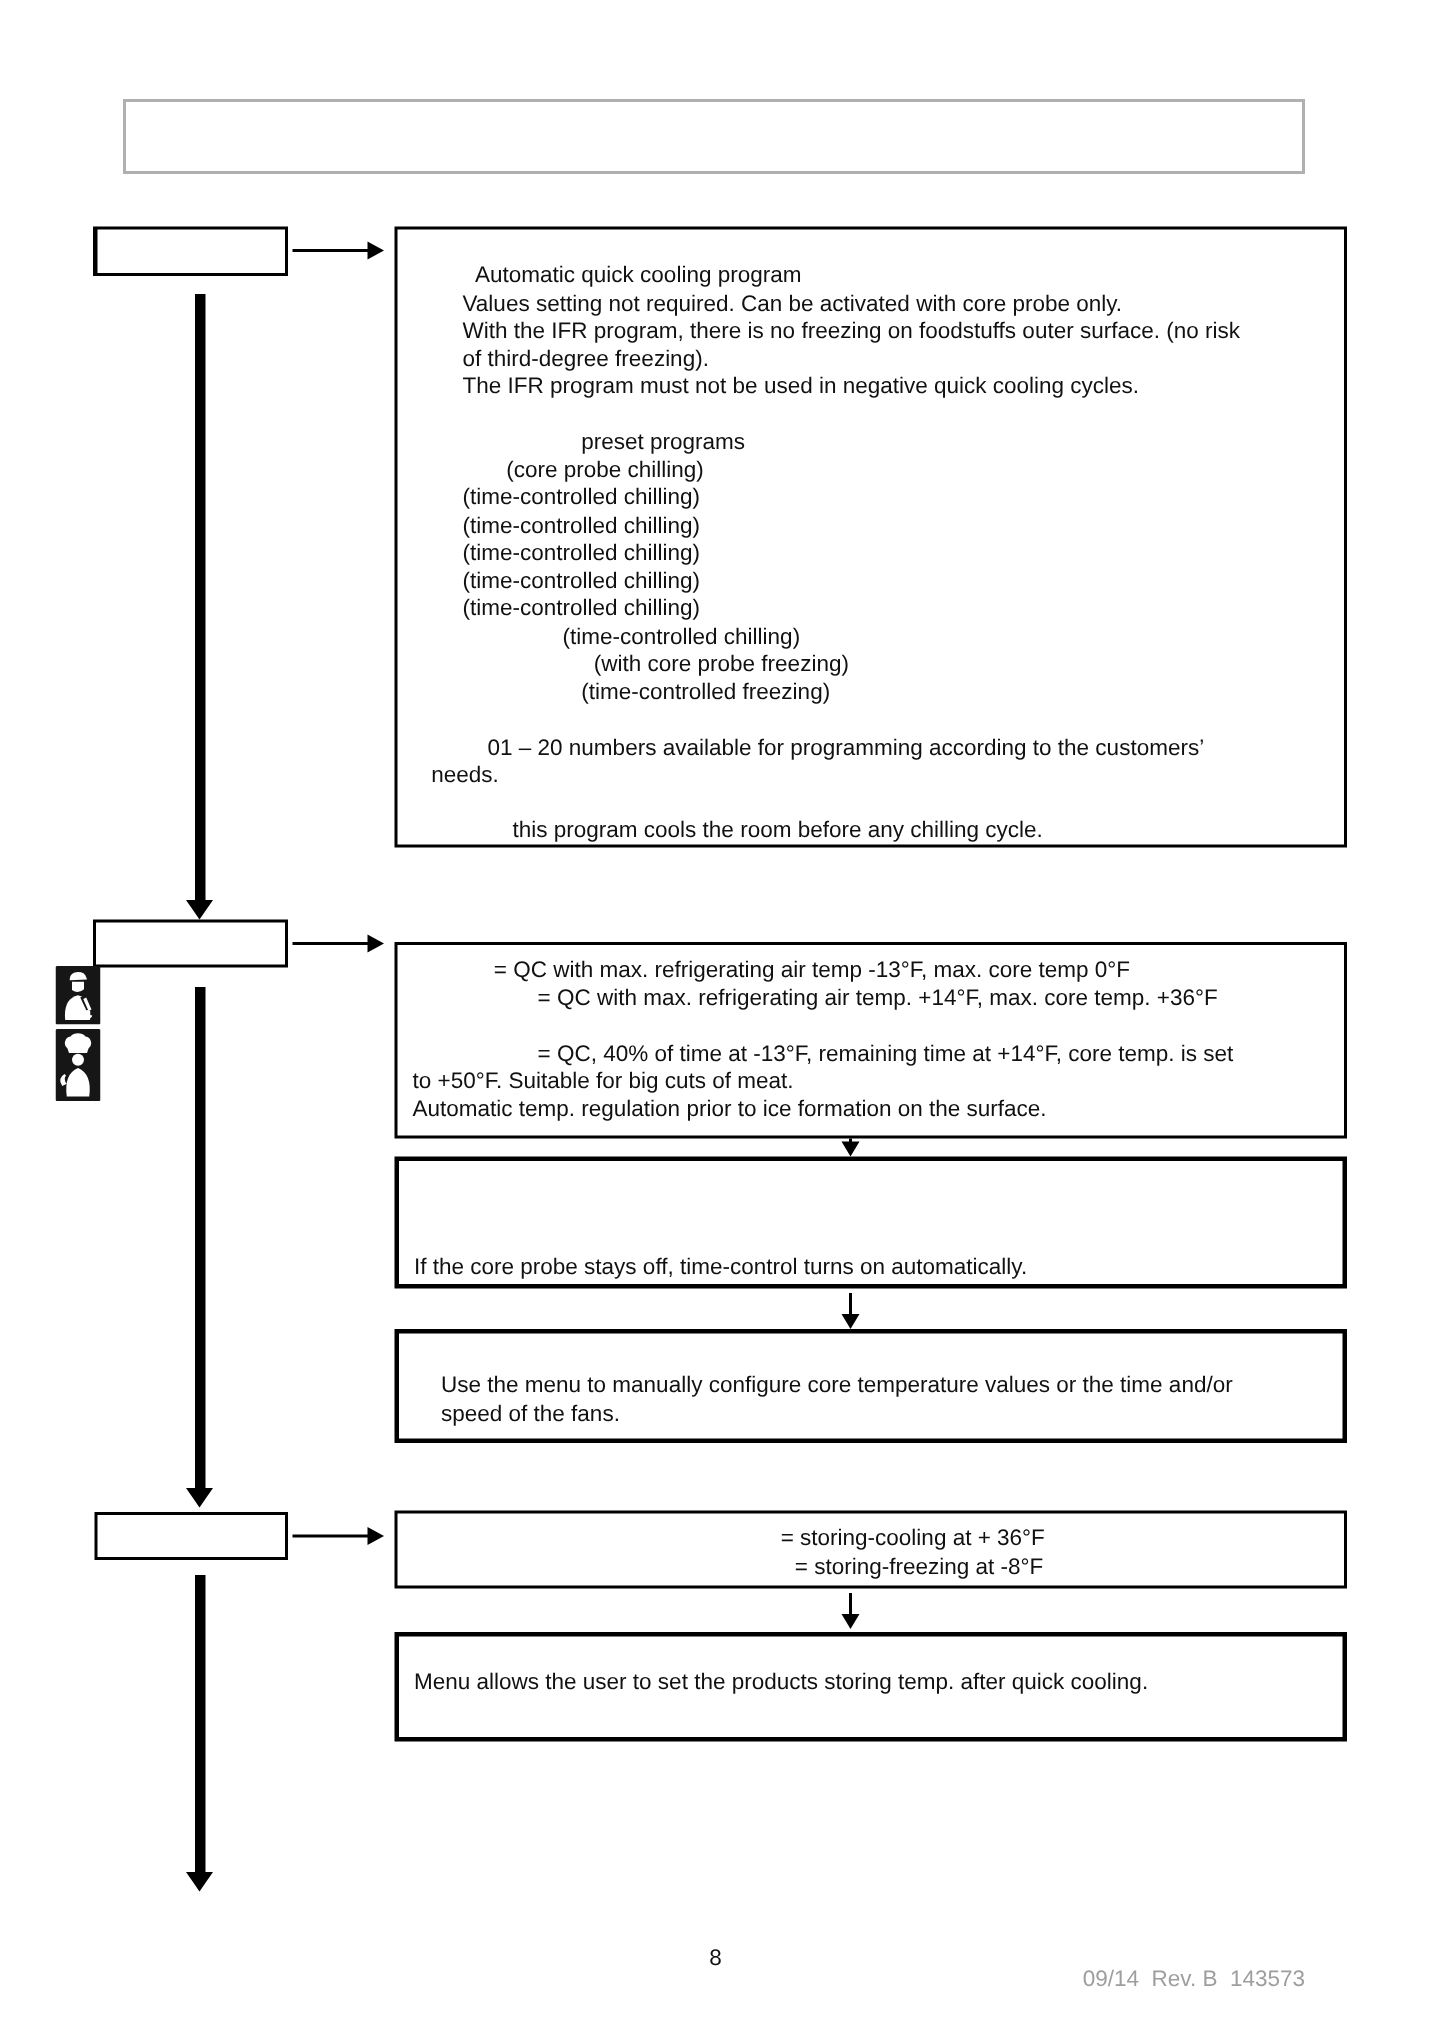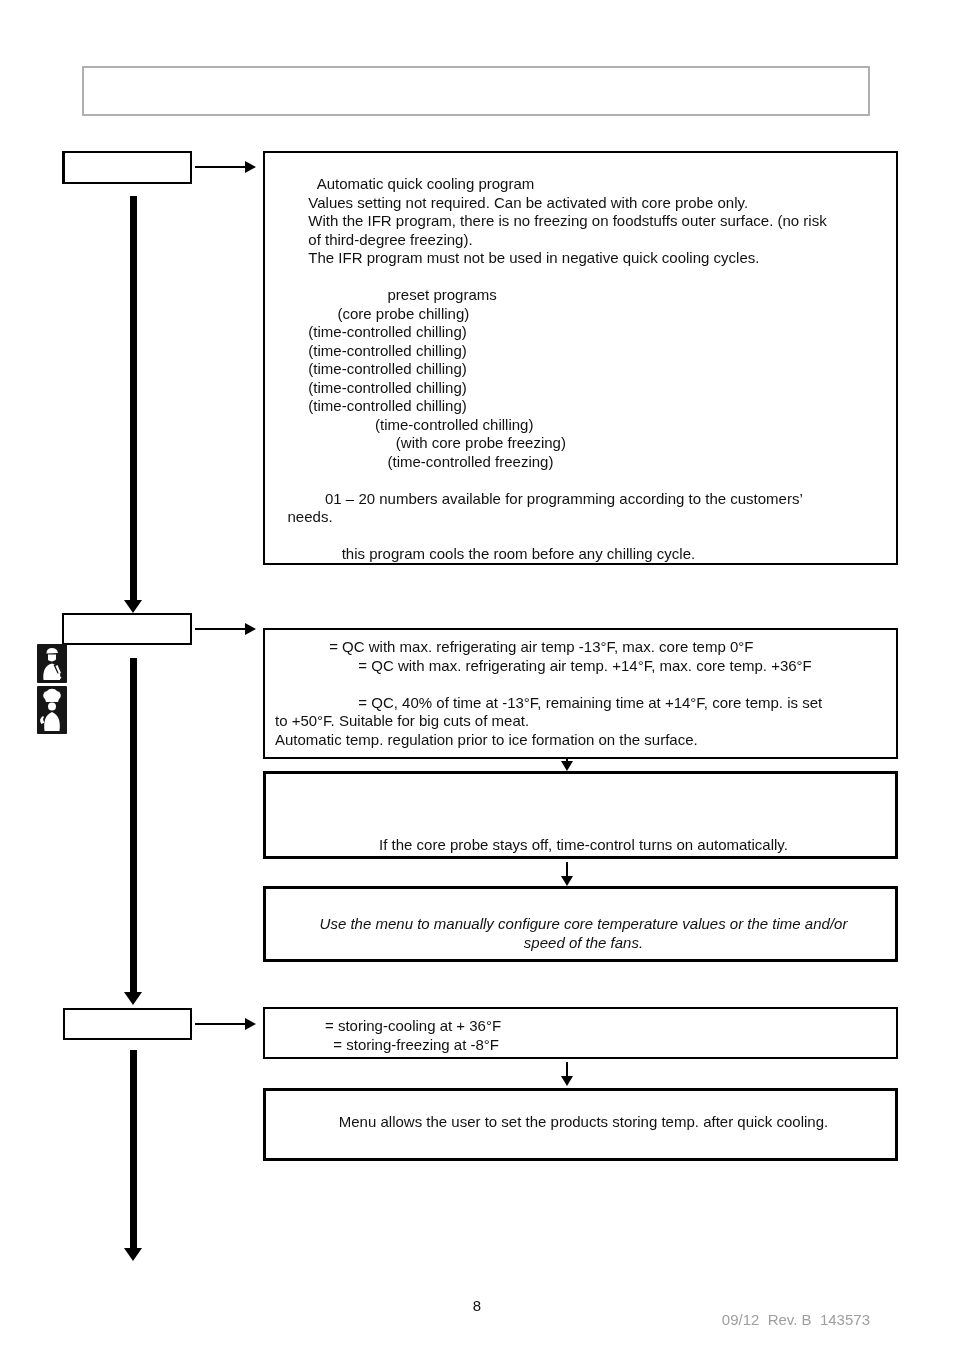--- a/index.html
+++ b/index.html
@@ -21,38 +21,38 @@
     position:absolute; width:130px; height:33px;
     border:2px solid #000; background:#ffffff;
   }
   #sb1 { left:62px; top:141px; border-left-width:3px; }
   #sb2 { left:62px; top:603px; height:32px; }
   #sb3 { left:63px; top:998px; width:129px; height:32px; }
   .bigbox {
     position:absolute; left:263px; width:635px;
     border:2px solid #000; background:#ffffff;
   }
-  .bigbox.heavy { border-width:3px;text-align:center; }
+  .bigbox.heavy { border-width:3px; }
   #bA { top:141px; height:414px; }
   #bB { top:618px; height:131px; }
   #bC { top:761px; height:88px; }
   #bD { top:876px; height:76px; }
   #bE { top:997px; height:52px; }
   #bF { top:1078px; height:73px; }
   .pre {
     white-space:pre-wrap;
     font-size:15px; line-height:18.5px; color:#111;
     width:100%; height:100%;
     overflow:hidden;
   }
   #bA .pre { padding:22px 4px 0 10px; }
   #bB .pre { padding:8px 4px 0 10px; }
   #bC .pre { padding:6px 4px 0 10px; }
-  #bD .pre { padding:26px 4px 0 10px;font-style:italic; }
-  #bE .pre { padding:8px 4px 0 10px; }
+  #bD .pre { padding:26px 4px 0 28px; }
+  #bE .pre { padding:8px 4px 0 10px;text-align:center; }
   #bF .pre { padding:22px 4px 12px 10px; }
 
   
   .vline { position:absolute; width:7px; background:#000; }
   #vl1 { left:130px; top:186px; height:404px; }
   #vl2 { left:130px; top:648px; height:334px; }
   #vl3 { left:130px; top:1040px; height:198px; }
   .tri-down-big {
     position:absolute; width:0; height:0;
     border-left:9px solid transparent; border-right:9px solid transparent;
@@ -207,15 +207,15 @@
       <g fill="#ffffff">
         <path d="M8 13 a4.5 4.5 0 0 1 2-8 a6 5 0 0 1 10 0 a4.5 4.5 0 0 1 2 8 l-1 3 h-12 z"></path>
         <circle cx="15" cy="20.5" r="4"></circle>
         <path d="M7.5 45 q-2-15 7.5-19 q9.5 4 7.5 19 z"></path>
         <path d="M6 30 q-5 3-1.5 8 l3-1.5 q-2.5-3-0.5-5.5 z"></path>
       </g>
     </svg>
   </div>
 
   <div class="pagenum">8</div>
-  <div class="rev">09/12  Rev. B  143573</div>
+  <div class="rev">09/14  Rev. B  143573</div>
 
 </div>
 
 </body></html>

